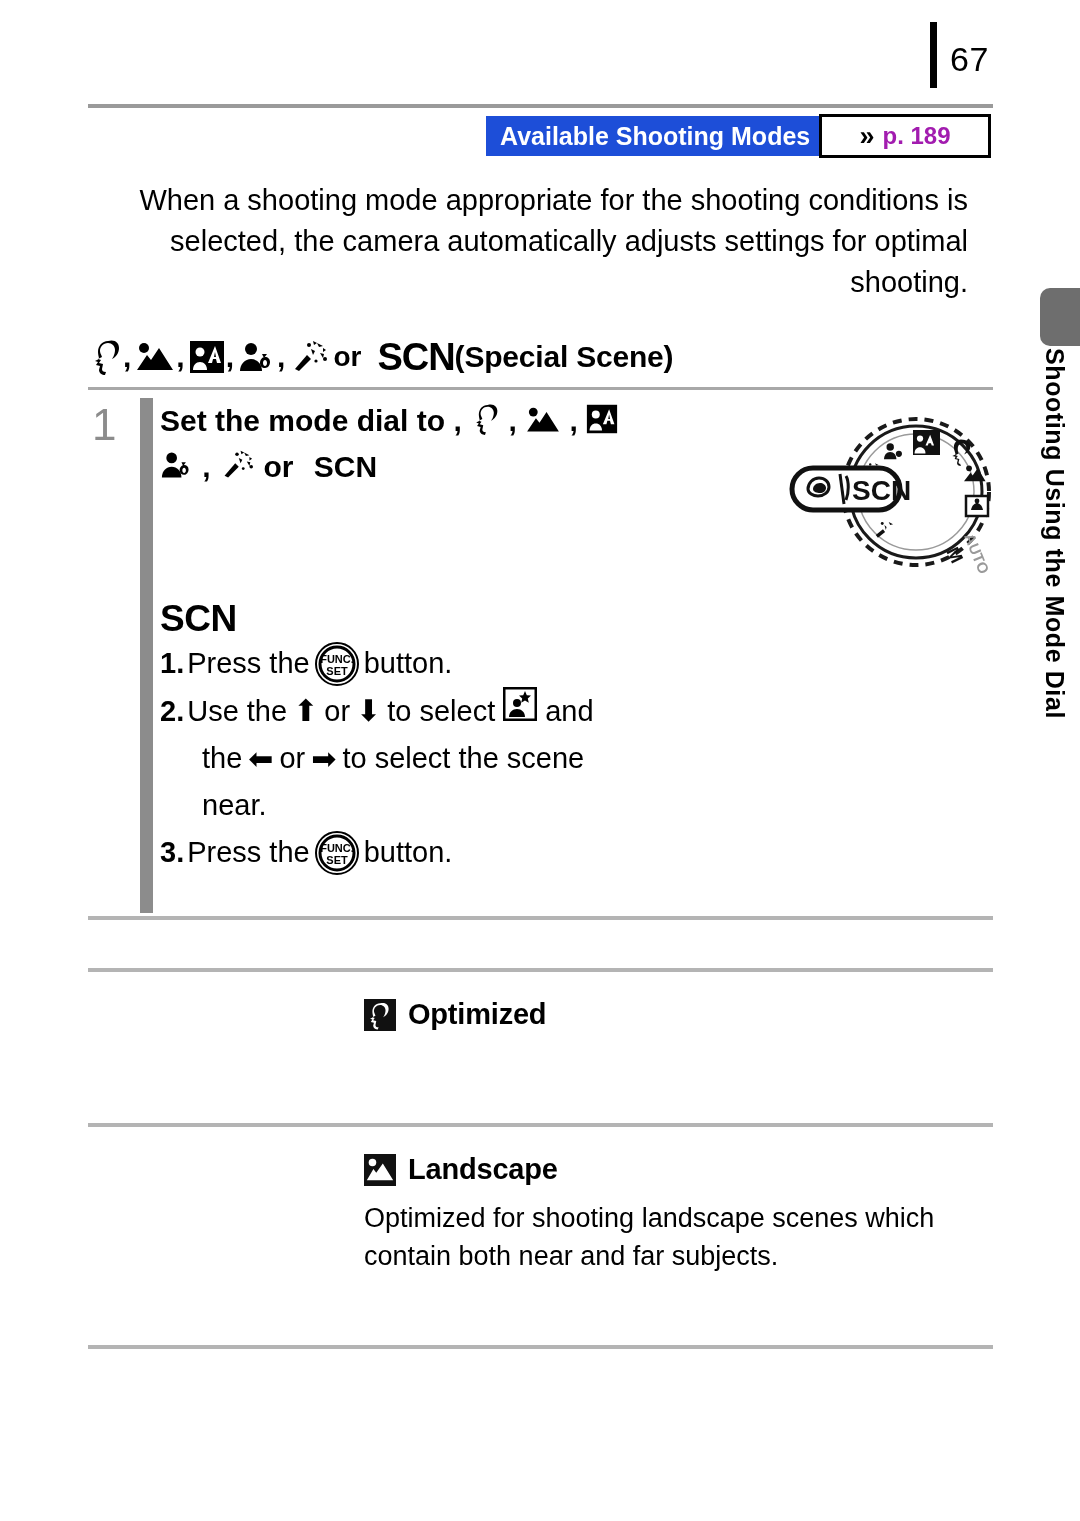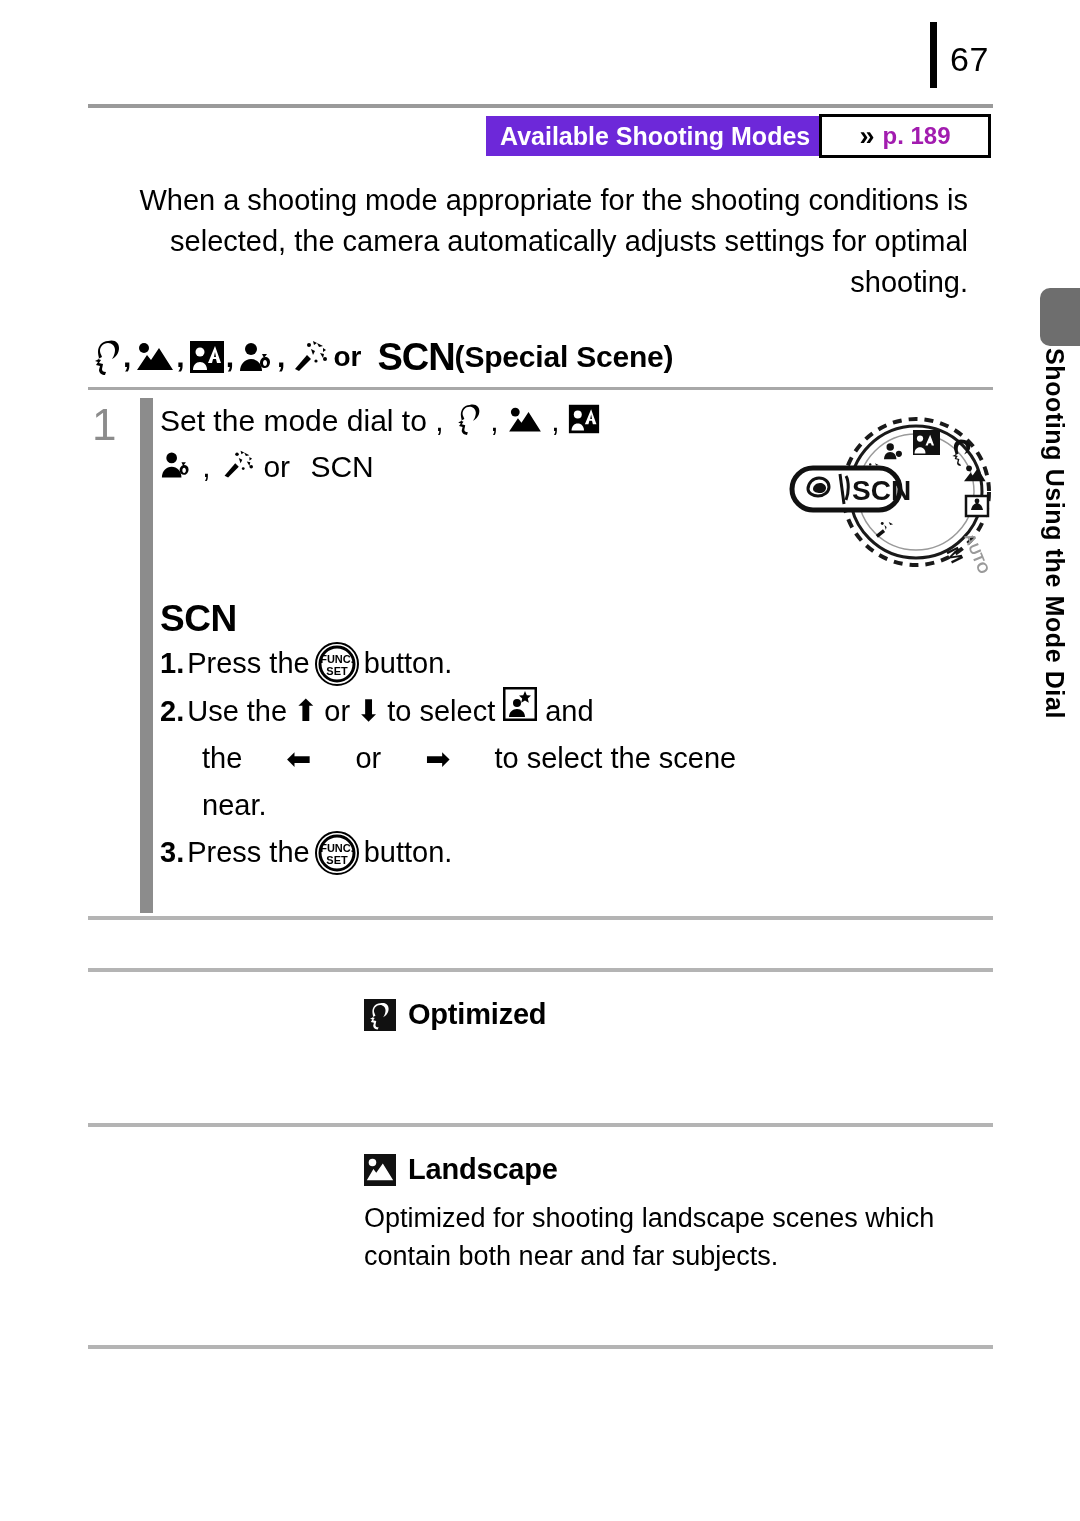--- a/index.html
+++ b/index.html
@@ -150,21 +150,21 @@
   #modes-badge-row {
     position: relative;
     height: 44px;
     margin-top: 8px;
   }
   #modes-badge {
     position: absolute;
     left: 398px;
     top: 0;
     height: 40px;
-    background: #6d28d9;
+    background: #1d4ed8;
     color: #fff;
     font-size: 25px;
     font-weight: bold;
     line-height: 40px;
     padding: 0 14px;
     white-space: nowrap;
     overflow: hidden;
     width: 346px;
     box-sizing: border-box;
   }
@@ -260,21 +260,21 @@
     background: #8c8c8c;
   }
   #step-body {
     position: absolute;
     left: 72px;
     top: 0;
     width: 660px;
   }
   .step-head {
     font-size: 30px;
-    font-weight: normal;
+    font-weight: bold;
     line-height: 46px;
   }
   .step-head .ic { vertical-align: -4px; }
 
   #scn-label {
     font-size: 37px;
     font-weight: bold;
     margin-top: 108px;
     letter-spacing: -0.5px;
   }
@@ -282,21 +282,21 @@
     font-size: 29px;
     line-height: 47px;
     display: flex;
     align-items: center;
     flex-wrap: wrap;
   }
   .substep .num {
     font-weight: bold;
     margin-right: 3px;
   }
-  .substep-indent { padding-left: 42px; gap: 38px; }
+  .substep-indent { padding-left: 42px; }
 
   
   #dial-wrap {
     position: absolute;
     left: 700px;
     top: 6px;
     width: 210px;
     height: 180px;
   }
 

